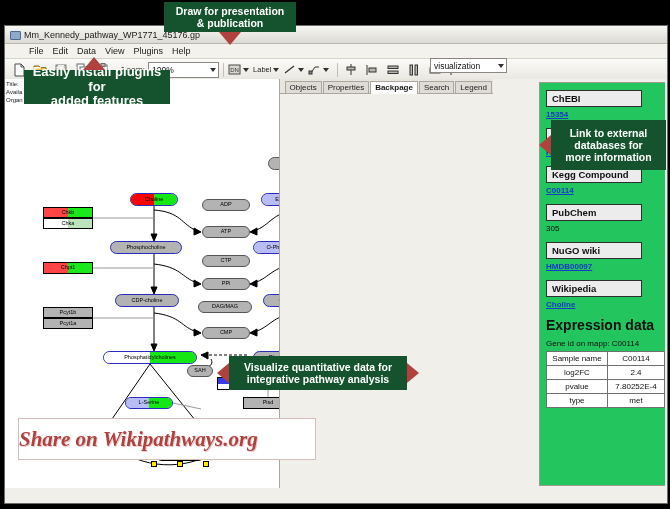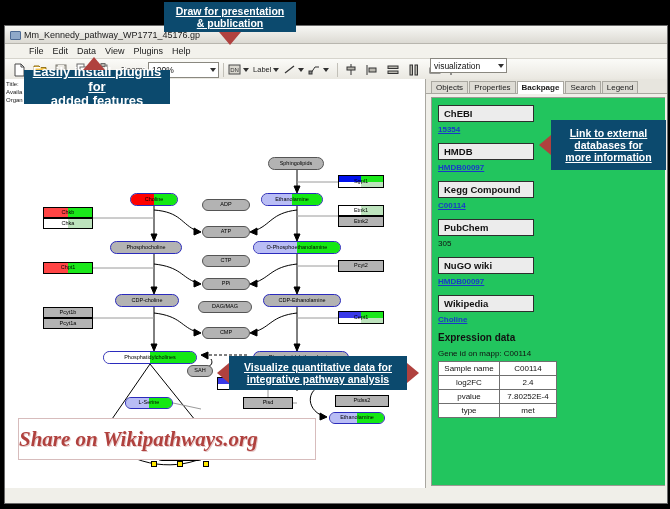--- a/index.html
+++ b/index.html
@@ -31,33 +31,33 @@
   .combo .arrow{width:0;height:0;border-left:3px solid transparent;border-right:3px solid transparent;border-top:4px solid #303030;}
   .minicombo{display:flex;align-items:center;gap:2px;margin-right:4px;}
   .minicombo .lab{font-size:7.5px;color:#222;}
   .minicombo .arrow{width:0;height:0;border-left:3px solid transparent;border-right:3px solid transparent;border-top:4px solid #303030;}
 
   
   .workspace{position:absolute;left:0;top:53px;right:0;bottom:15px;display:flex;}
   .canvaswrap{position:relative;width:420px;background:#fff;border-right:1px solid #a9a7a0;overflow:hidden;}
   .infoleft{position:absolute;left:1px;top:1px;font-size:6px;line-height:8px;color:#202020;}
 
-  .sidepanel{position:relative;flex:1;background:#f0efe9;display:flex;flex-direction:column;}
+  .sidepanel{position:relative;flex:1;background:#f0efe9;display:flex;flex-direction:row;gap:41px;}
   .tabrow{height:14px;display:flex;align-items:flex-end;padding-left:5px;background:#e7e5de;border-bottom:1px solid #a9a7a0;}
   .tab{font-size:8px;padding:1px 4px 1px 4px;border:1px solid #a9a7a0;border-bottom:none;background:#dedcd5;color:#1b1b1b;margin-right:1px;}
   .tab.active{background:#fff;padding-bottom:2px;position:relative;top:1px;font-weight:bold;}
 
   .panelbody{flex:1;background:#22c55e;margin:3px 2px 2px 5px;border:1px solid #9c9a93;border-right:none;position:relative;overflow:hidden;padding:5px 0 0 6px;}
 
   .bpsec{margin-bottom:7px;}
   .bphead{display:inline-block;min-width:84px;background:#ececec;border:1px solid #2e2e2e;
           font-size:9.5px;font-weight:bold;color:#111;padding:2px 5px;}
   .bplink{font-size:8px;color:#1a39c8;text-decoration:underline;margin-top:3px;display:block;font-weight:bold;}
   .bptext{font-size:8px;color:#111;margin-top:3px;display:block;}
-  .exphead{font-size:10px;font-weight:bold;color:#111;margin:8px 0 6px 0;}
+  .exphead{font-size:14px;font-weight:bold;color:#111;margin:8px 0 6px 0;}
   .geneid{font-size:8px;color:#111;margin-bottom:3px;}
   table.exp{border-collapse:collapse;}
   table.exp td{border:1px solid #6f6f6f;font-size:8px;color:#111;text-align:center;padding:2px 4px;background:#fff;}
   table.exp td.k{min-width:52px;}
   table.exp td.v{min-width:48px;}
 
   
   .statusbar{position:absolute;left:0;right:0;bottom:0;height:15px;background:#f0efe9;border-top:1px solid #c8c6be;
              display:flex;align-items:center;padding-left:4px;}
   .statusbar span{font-size:8px;color:#1b1b1b;white-space:nowrap;}
@@ -73,22 +73,22 @@
   .hl{left:0;right:50%;}
   .hr{left:50%;right:0;}
   .quad{position:absolute;z-index:1;}
 
   svg.edges{position:absolute;left:0;top:0;width:420px;height:424px;}
 
   
   .handle{position:absolute;width:4px;height:4px;background:#ffe800;border:1px solid #000;z-index:6;}
 
   
-  .callout{position:absolute;background:#0c4a6e;color:#fff;font-weight:bold;text-align:center;
-           display:flex;align-items:center;justify-content:center;z-index:40;line-height:1.15;text-decoration:underline;}
+  .callout{position:absolute;background:#14532d;color:#fff;font-weight:bold;text-align:center;
+           display:flex;align-items:center;justify-content:center;z-index:40;line-height:1.15;}
   .arrow-dn{position:absolute;width:0;height:0;z-index:40;
             border-left:11px solid transparent;border-right:11px solid transparent;border-top:13px solid #b0413e;}
   .arrow-up{position:absolute;width:0;height:0;z-index:40;
             border-left:11px solid transparent;border-right:11px solid transparent;border-bottom:13px solid #b0413e;}
   .arrow-lf{position:absolute;width:0;height:0;z-index:40;
             border-top:10px solid transparent;border-bottom:10px solid transparent;border-right:12px solid #b0413e;}
   .arrow-rt{position:absolute;width:0;height:0;z-index:40;
             border-top:10px solid transparent;border-bottom:10px solid transparent;border-left:12px solid #b0413e;}
 
   .sharebox{position:absolute;left:18px;top:418px;width:296px;height:40px;background:#fff;

